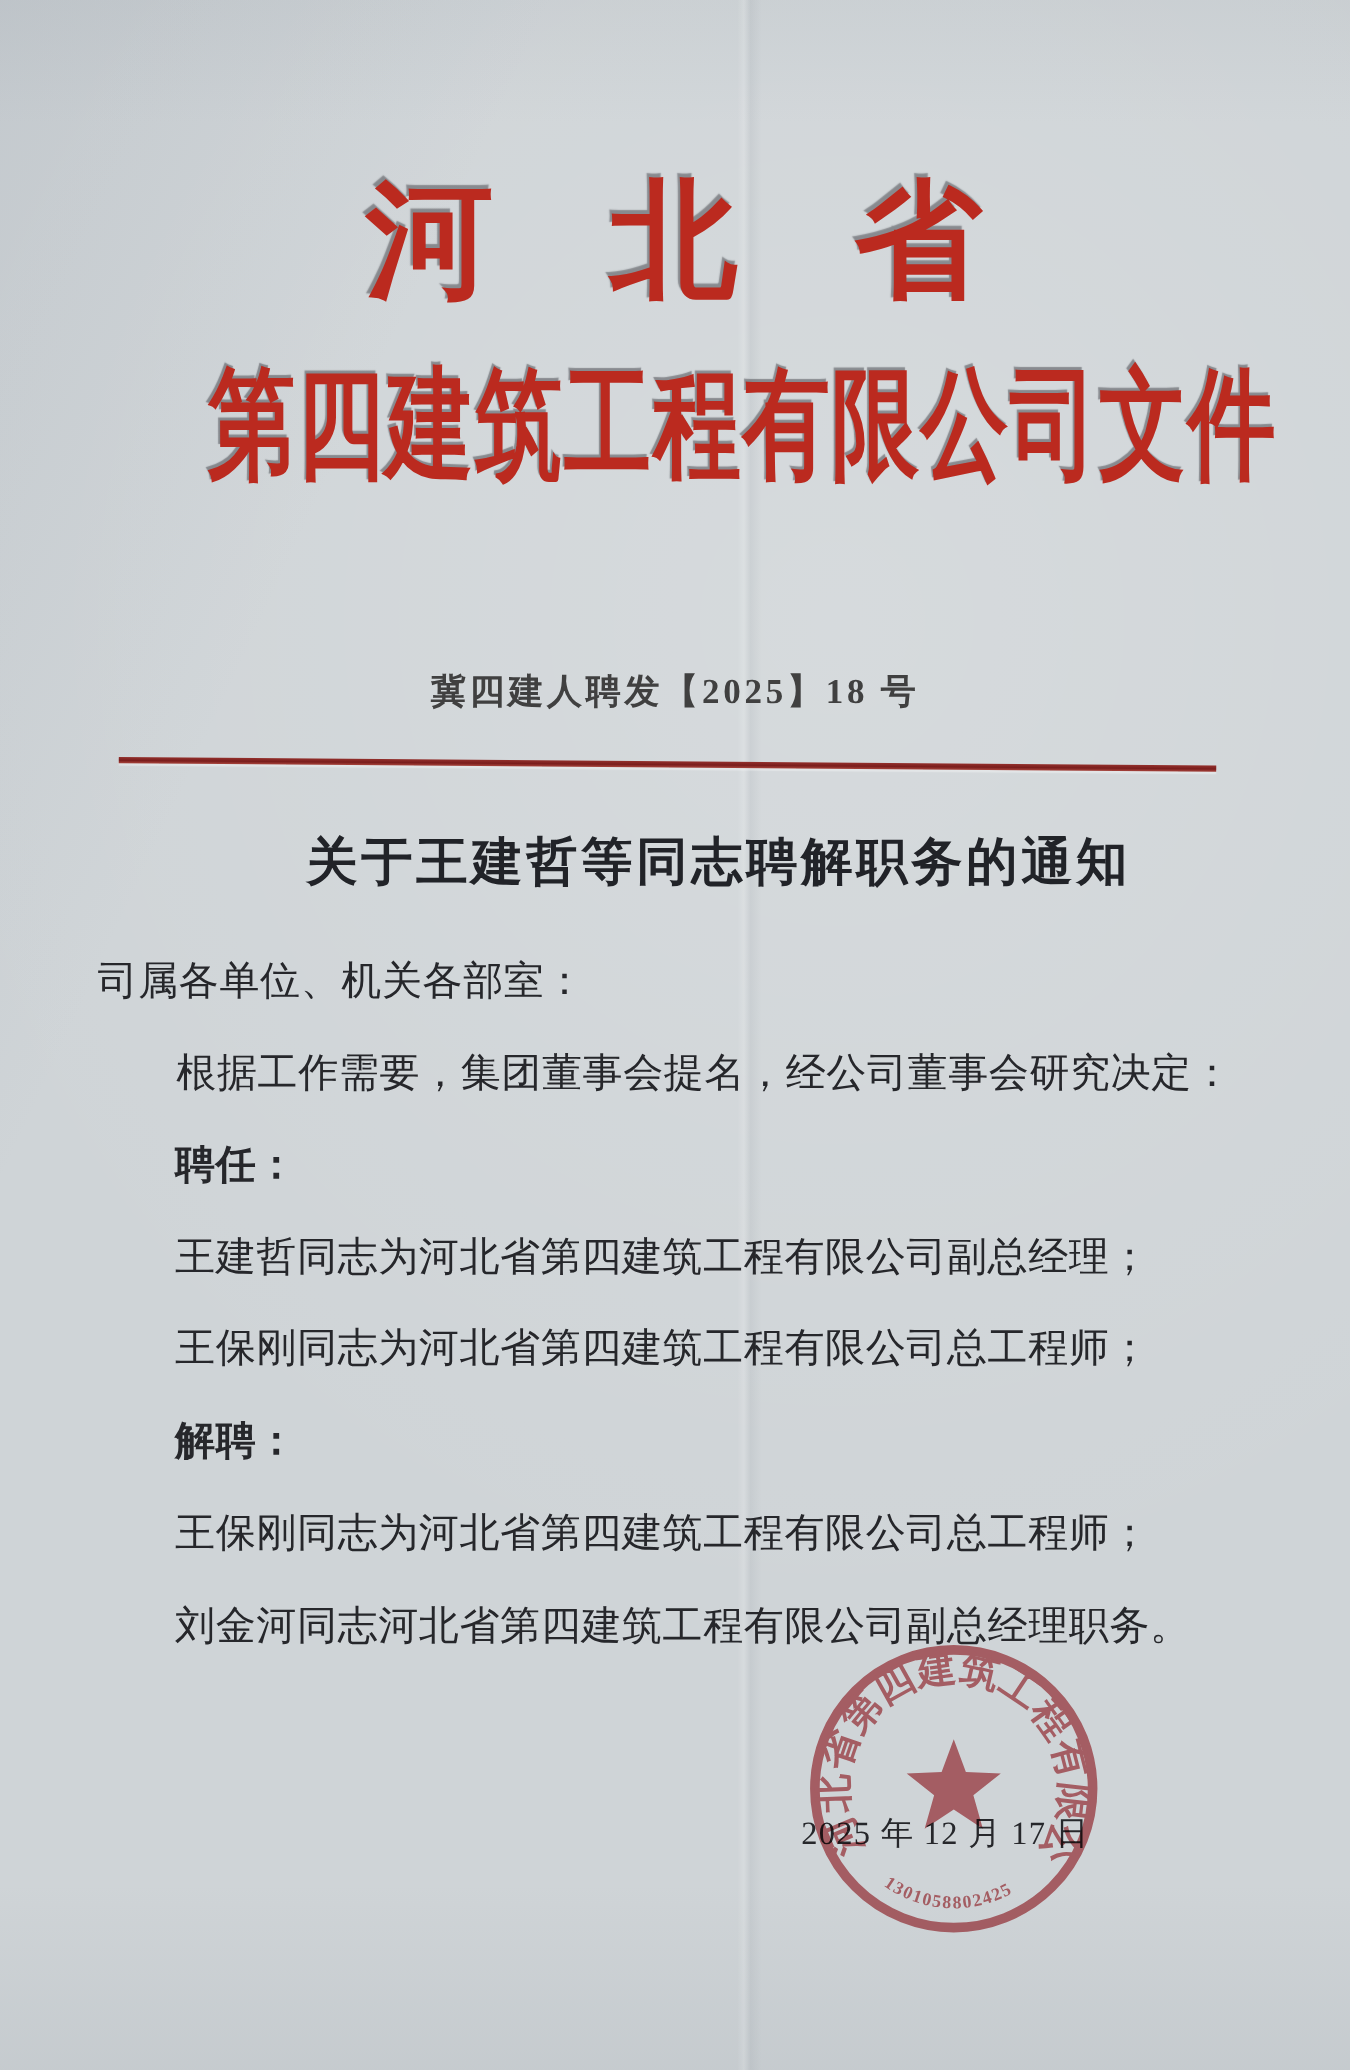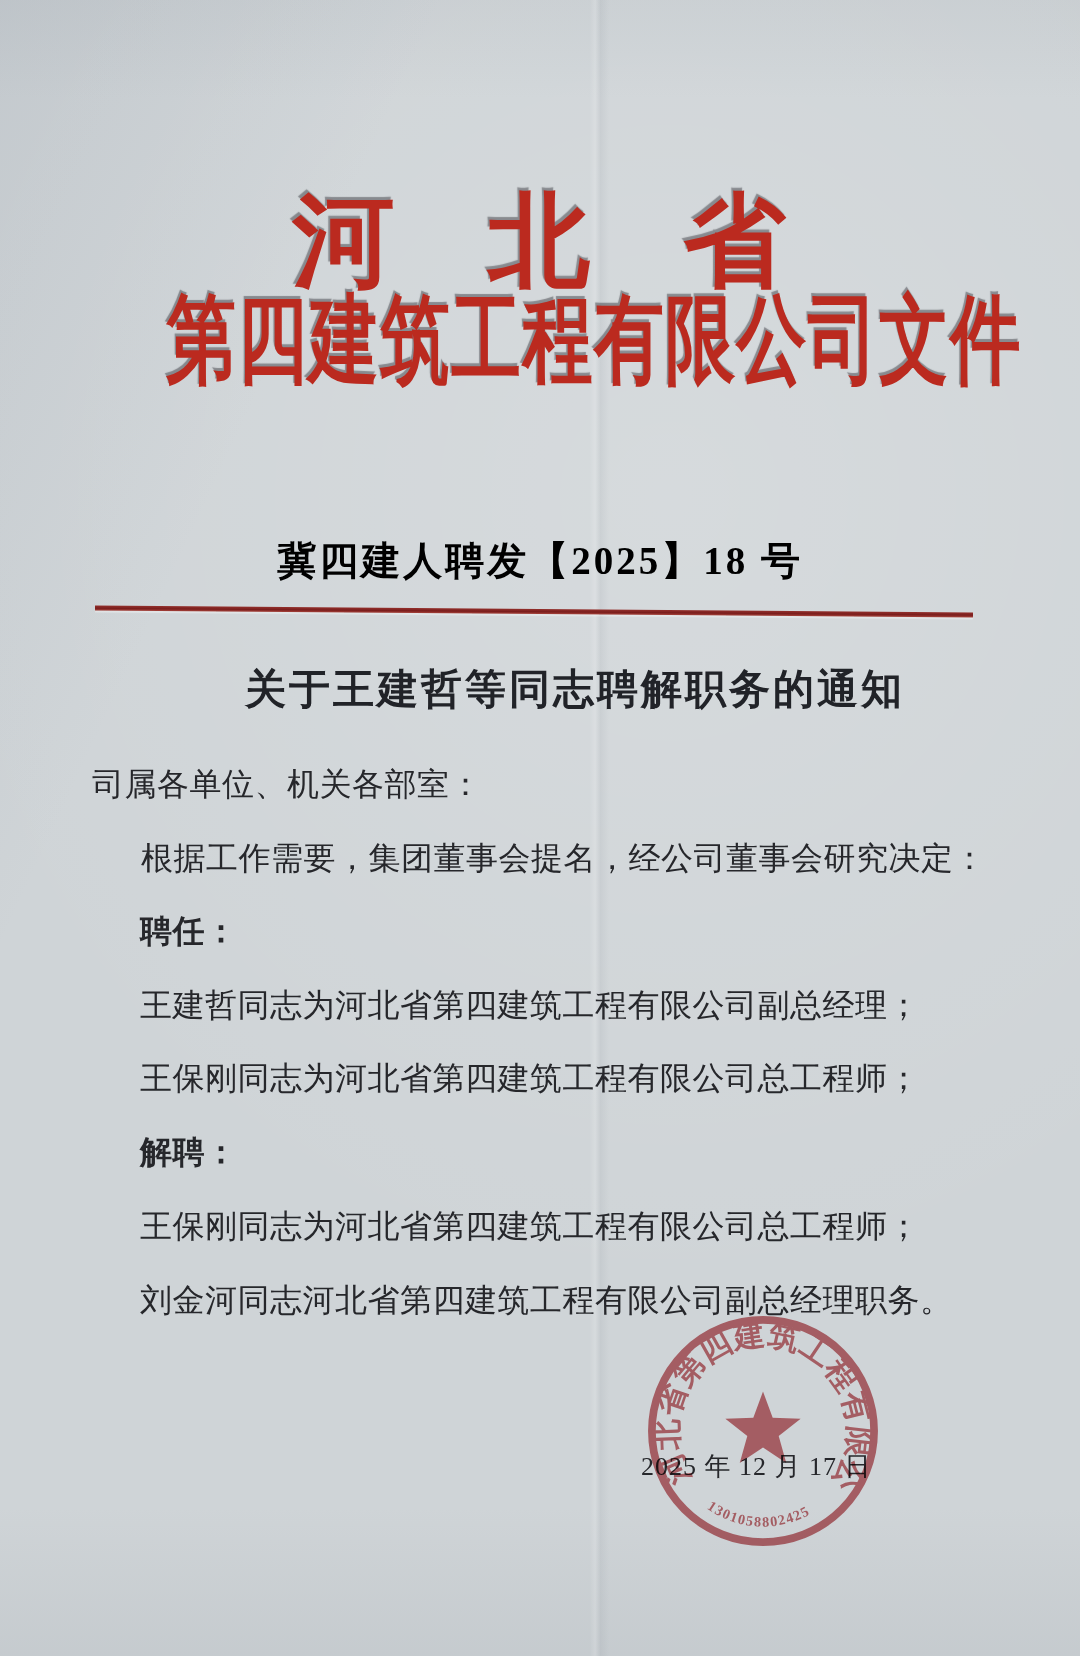--- a/index.html
+++ b/index.html
@@ -17,47 +17,47 @@
   }
   .abs{position:absolute;left:0;width:100%;}
   .center{text-align:center;}
   .red-head{
     color:var(--red,#bb2a1f);
     font-weight:bold;
     text-shadow:-2px -3px 1px rgba(45,45,52,0.45);
   }
   .org-province{
     top:138px;font-size:102px;line-height:1.1;
-    word-spacing:64px;letter-spacing:2px;margin-top:48px;
+    word-spacing:64px;letter-spacing:2px;
   }
   .org-name-wrap{top:288px;text-align:right;}
   .org-name{
     display:inline-block;font-size:97px;line-height:1.1;
     transform:scaleX(0.72);transform-origin:50% 50%;
     letter-spacing:2px;white-space:nowrap;
   }
   .doc-number{
-    top:534px;font-size:39px;font-weight:bold;letter-spacing:3px;
-    color:#000000;
+    top:534px;font-size:28px;font-weight:bold;letter-spacing:3px;
+    color:#404040;
   }
   .red-rule{
     position:absolute;left:95px;top:609px;width:878px;height:5px;
     background:linear-gradient(180deg,#93302c 0%,#7a1d1c 55%,#a8443c 100%);
     transform:rotate(0.45deg);
     box-shadow:0 2px 1px rgba(255,255,255,0.35);
   }
   .doc-title{
     top:662px;font-size:41px;font-weight:bold;letter-spacing:3px;color:#212328;margin-left:35px;
   }
   .bodyline{
     position:absolute;font-size:32px;letter-spacing:0.5px;white-space:nowrap;
     color:#26272b;
   }
   .bold{font-weight:bold;}
-  .salutation{left:92px;top:763px;text-align:center;}
+  .salutation{left:78px;top:763px;text-align:center;}
   .intro{left:141px;top:837px;}
   .sec-appoint{left:140px;top:910px;}
   .item-a1{left:140px;top:984px;}
   .item-a2{left:140px;top:1057px;}
   .sec-dismiss{left:140px;top:1131px;}
   .item-d1{left:140px;top:1205px;}
   .item-d2{left:140px;top:1279px;}
   .issue-date{left:641px;top:1449px;font-size:26px;letter-spacing:1px;z-index:2;}
   .stamp{
     position:absolute;left:631px;top:1299px;width:264px;height:264px;z-index:3;

